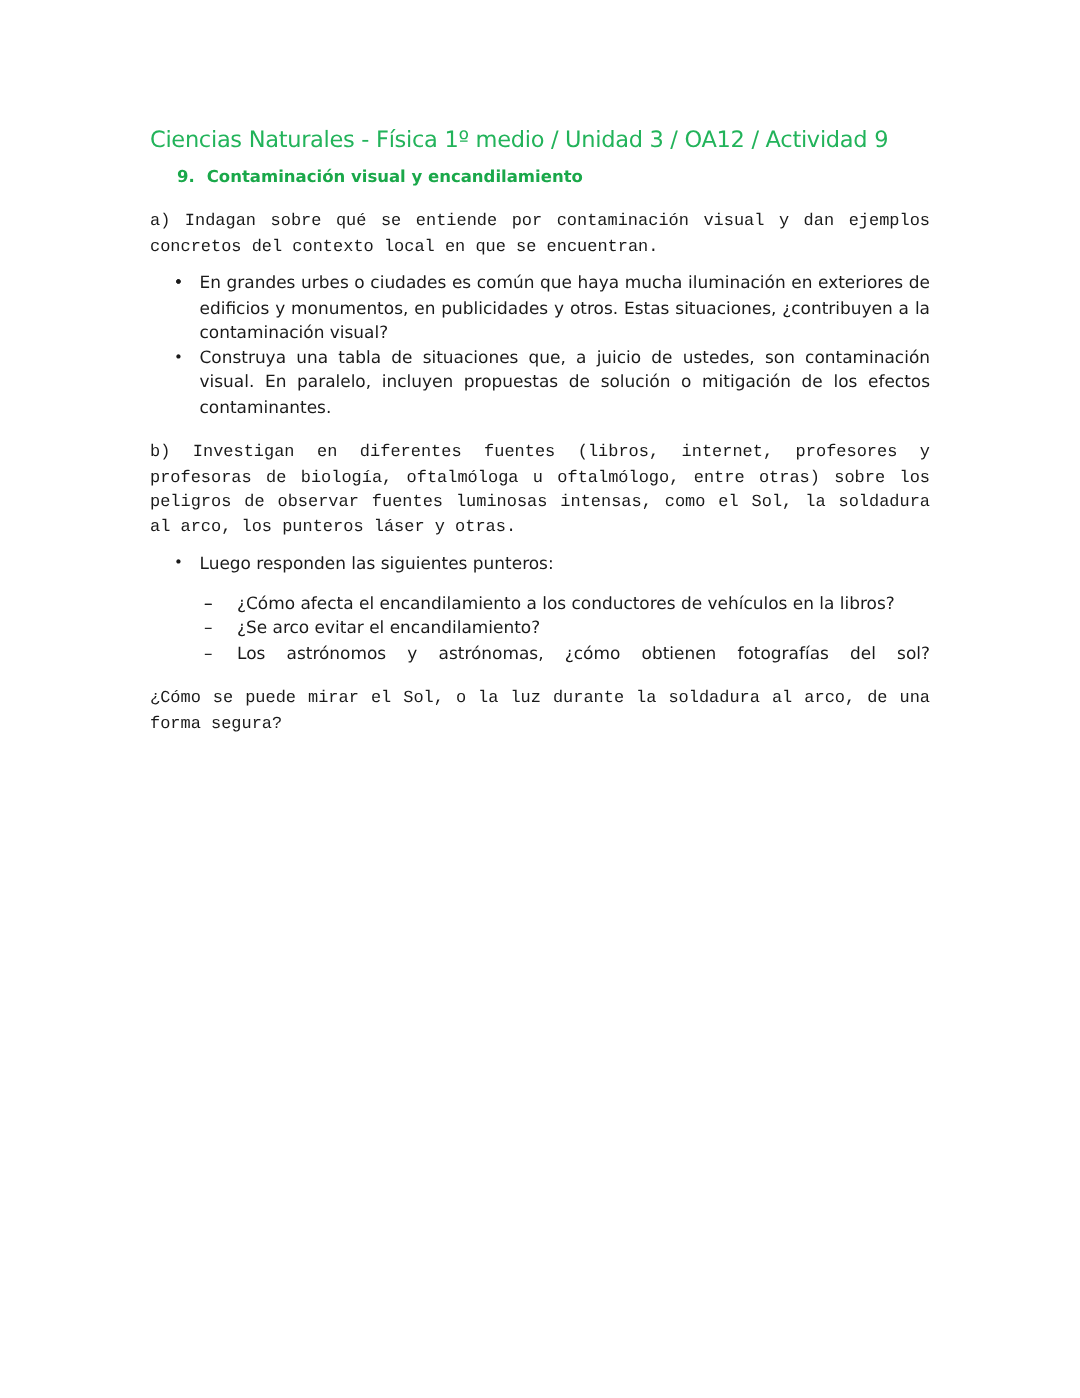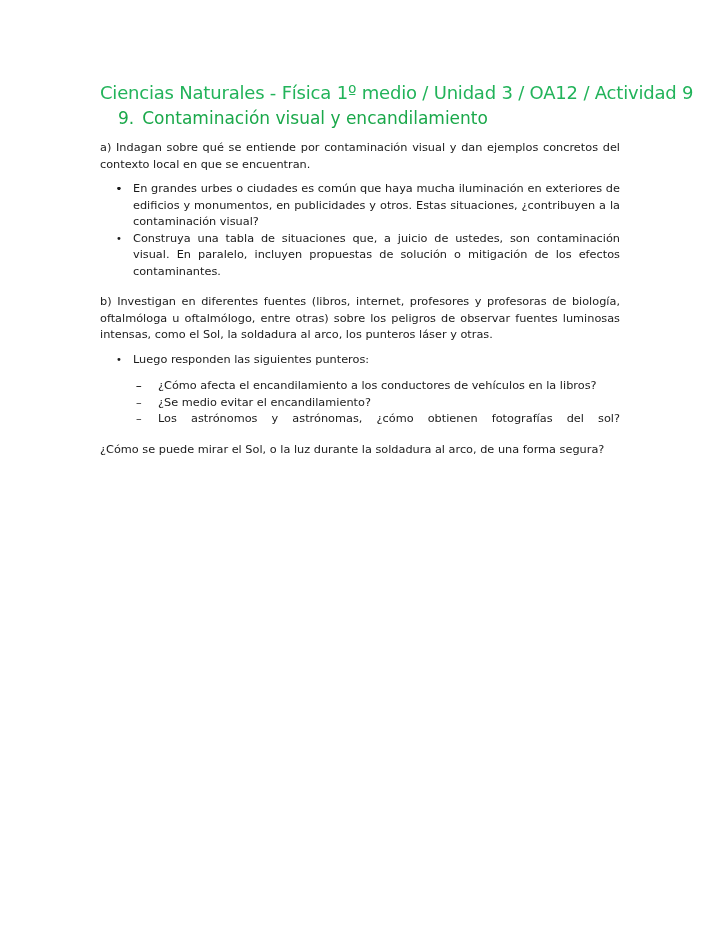--- a/index.html
+++ b/index.html
@@ -15,42 +15,43 @@
       font-family: "DejaVu Sans", sans-serif;
       color: #1a1a1a;
     }
     .page {
       position: absolute;
       left: 100px;
       top: 82px;
       width: 520px;
     }
     .breadcrumb {
-      font-size: 18px;
+      font-size: 15px;
       color: #22b35a;
       letter-spacing: -0.2px;
       margin: 0;
       line-height: 22px;
       white-space: nowrap;
     }
     .section-title {
       margin: 6px 0 0 18px;
-      font-size: 17px;
-      font-weight: normal;
+      font-size: 11px;
+      font-weight: bold;
       color: #1aa84a;
       line-height: 16px;
     }
     .section-title .num {
       margin-right: 8px;
     }
     p.para {
       margin: 14px 0 0 0;
       font-size: 11.3px;
       line-height: 16.5px;
       text-align: justify;
+      font-family: Liberation Mono, monospace;
     }
     ul.bullets {
       margin: 8px 0 0 0;
       padding: 0 0 0 33px;
       list-style: none;
     }
     ul.bullets li {
       position: relative;
       font-size: 11.3px;
       line-height: 16.5px;
@@ -108,19 +109,19 @@
 
   <p class="para gap-b">b) Investigan en diferentes fuentes (libros, internet, profesores y profesoras de biología, oftalmóloga u oftalmólogo, entre otras) sobre los peligros de observar fuentes luminosas intensas, como el Sol, la soldadura al arco, los punteros láser y otras.</p>
 
   <ul class="bullets">
     <li><span class="bullet">•</span><span>Luego responden las siguientes punteros:</span></li>
   </ul>
 
   <ul class="dashes">
     <li class="nojust"><span class="dash">–</span></li>
     <li class="nojust"><span class="dash">–</span><span>¿Cómo afecta el encandilamiento a los conductores de vehículos en la libros?</span></li>
-    <li class="nojust"><span class="dash">–</span><span>¿Se medio evitar el encandilamiento?</span></li>
+    <li class="nojust"><span class="dash">–</span><span>¿Se arco evitar el encandilamiento?</span></li>
     <li><span class="dash">–</span><span>Los astrónomos y astrónomas, ¿cómo obtienen fotografías del sol?</span></li>
   </ul>
 
   <p class="para gap-final">¿Cómo se puede mirar el Sol, o la luz durante la soldadura al arco, de una forma segura?</p>
 
 </div>
 
 </body></html>

